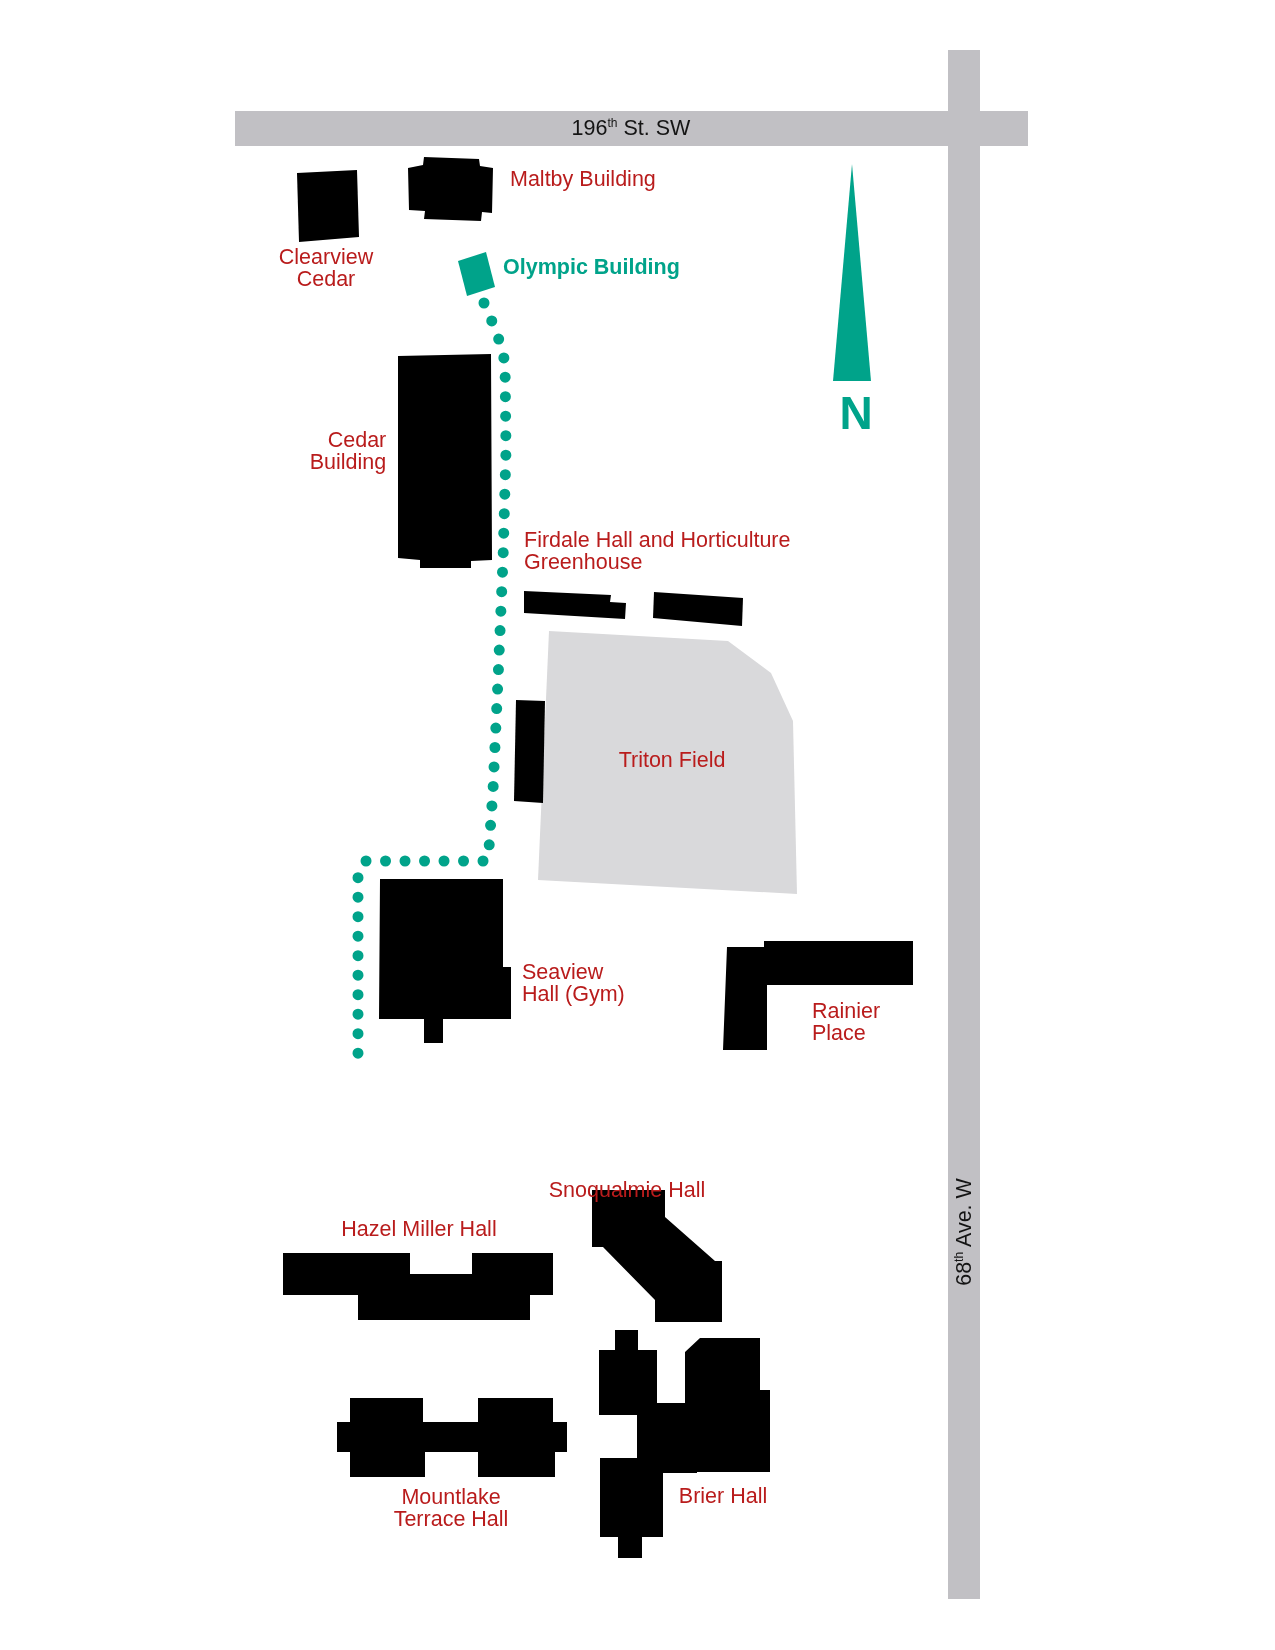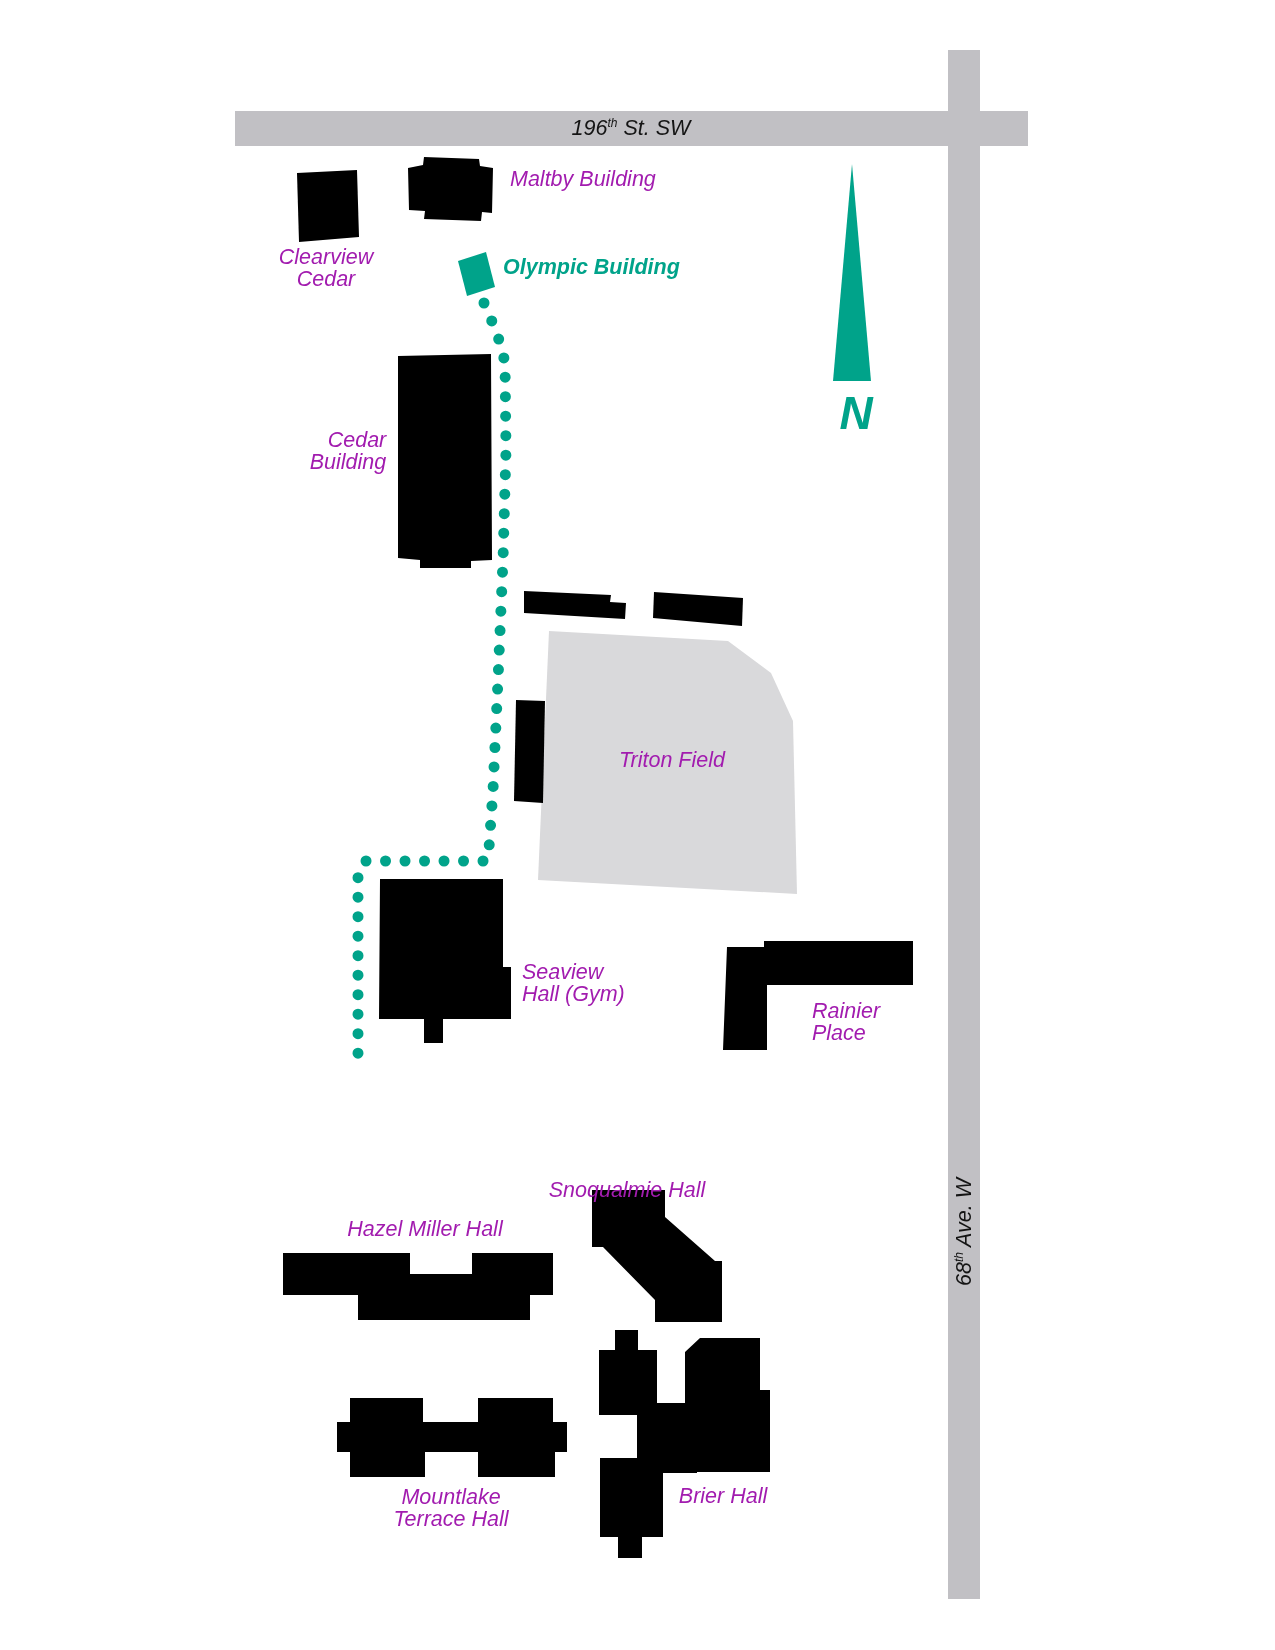--- a/index.html
+++ b/index.html
@@ -2,33 +2,32 @@
 <html><head>
 <meta charset="utf-8">
 <style>
   html,body{margin:0;padding:0;background:#ffffff;}
   #map-page{
     position:relative;
     width:1068px;height:1650px;
     background:#ffffff;
     font-family:"Liberation Sans", sans-serif;
     overflow:hidden;
-    font-style:italic;
   }
   #map-svg{position:absolute;left:0;top:0;width:1275px;height:1650px;}
   .street{fill:#c1c0c4;}
   .bld{fill:#000000;}
   .bld-accent{fill:#00a38a;}
   .field{fill:#d9d9db;}
   .route-line{fill:none;stroke:#00a38a;stroke-width:11;stroke-linecap:round;stroke-dasharray:0 19.5;}
   .north{fill:#00a38a;}
 
   .lbl{
     position:absolute;
-    color:#a21caf;
+    color:#b91c1c;
     font-size:21.5px;
     line-height:22px;
     white-space:nowrap;
   }
   .center{transform:translateX(-50%);text-align:center;}
   .lbl-accent{color:#00a38a;font-weight:700;}
   .street-lbl{color:#141414;}
   .street-lbl sup{font-size:0.56em;line-height:0;}
   .v-street-lbl{
     transform:translate(-50%,-50%) rotate(-90deg);
@@ -101,36 +100,40 @@
 
   <div class="lbl" style="left:510px;top:168px;">Maltby Building</div>
 
   <div class="lbl lbl-accent" style="left:503px;top:256px;">Olympic Building</div>
 
   <div class="lbl center" style="left:348px;top:429px;text-align:right;">
     <div>Cedar</div>
     <div>Building</div>
   </div>
 
+  <div class="lbl" style="left:524px;top:529px;">
+    <div>Firdale Hall and Horticulture</div>
+    <div>Greenhouse</div>
+  </div>
 
   <div class="lbl center" style="left:672px;top:749px;">Triton Field</div>
 
   <div class="lbl" style="left:522px;top:961px;">
     <div>Seaview</div>
     <div>Hall (Gym)</div>
   </div>
 
   <div class="lbl" style="left:784px;top:1000px;margin-left:28px;">
     <div>Rainier</div>
     <div>Place</div>
   </div>
 
   <div class="lbl center" style="left:627px;top:1179px;">Snoqualmie Hall</div>
 
-  <div class="lbl center" style="left:419px;top:1218px;margin-left:6px;">Hazel Miller Hall</div>
+  <div class="lbl center" style="left:419px;top:1218px;">Hazel Miller Hall</div>
 
   <div class="lbl center" style="left:451px;top:1486px;">
     <div>Mountlake</div>
     <div>Terrace Hall</div>
   </div>
 
   <div class="lbl center" style="left:723px;top:1485px;">Brier Hall</div>
 
 </div>
 

